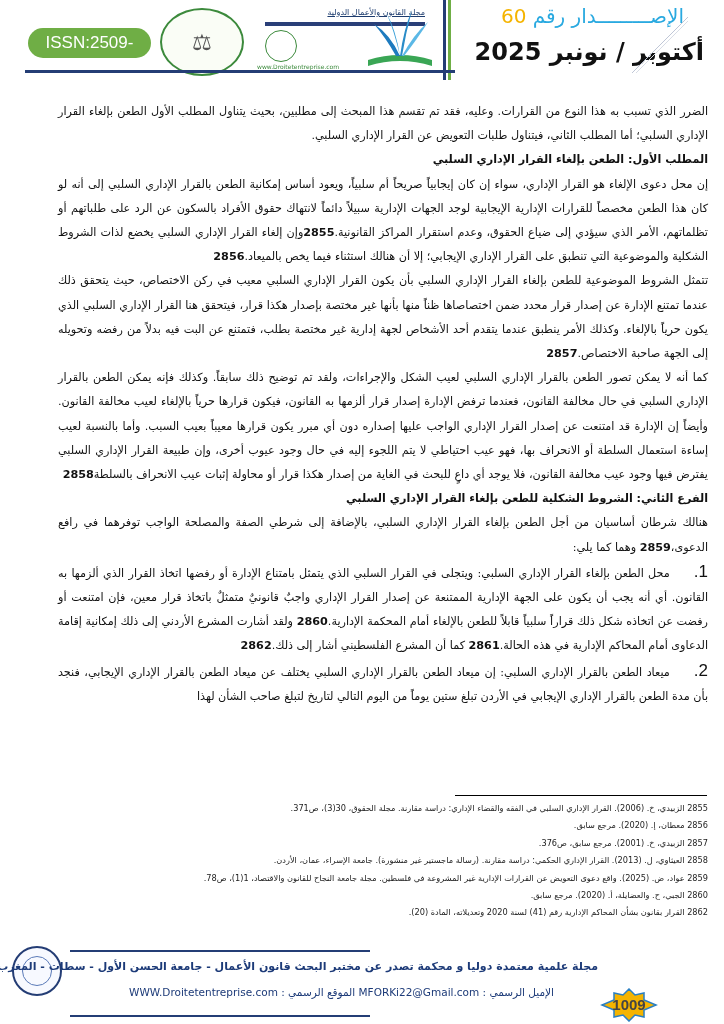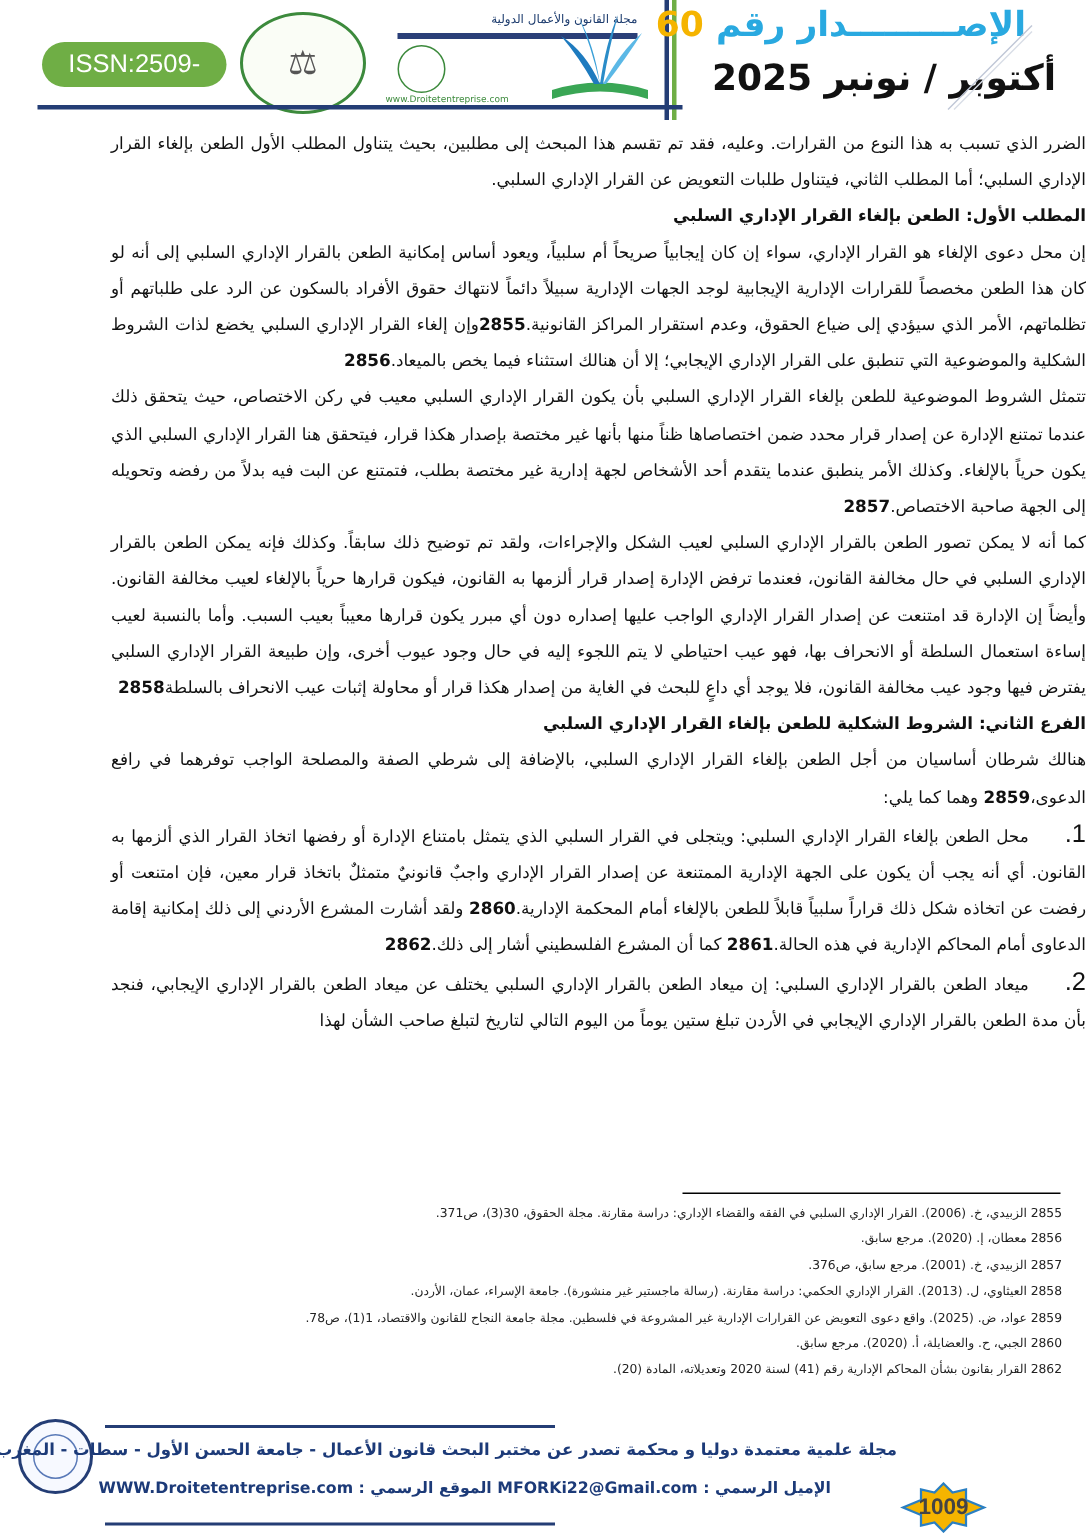--- a/index.html
+++ b/index.html
@@ -2,48 +2,48 @@
 <html><head>
 <meta charset="utf-8">
 <style>
   html, body { margin:0; padding:0; background:#ffffff; }
   body { width:724px; height:1024px; position:relative; overflow:hidden; font-family:"DejaVu Sans", sans-serif; color:#111; }
   .header { position:absolute; left:0; top:0; width:724px; height:80px; }
   .issn { position:absolute; left:28px; top:28px; width:123px; height:30px; border-radius:15px; background:#6fae45; color:#fff; font-family:"Liberation Sans", sans-serif; font-size:17px; line-height:30px; text-align:center; }
   .logo-circle { position:absolute; left:160px; top:8px; width:80px; height:64px; border-radius:50%; border:2px solid #3c8a3c; background:#fafdf6; }
   .logo-circle .scale { position:absolute; left:30px; top:20px; font-size:22px; color:#555; }
   .banner { position:absolute; left:255px; top:6px; width:170px; height:62px; }
-  .banner .title { position:absolute; right:0; top:2px; font-size:8px; color:#1d3c6e; white-space:nowrap; direction:rtl; }
+  .banner .title { position:absolute; right:0; top:2px; font-size:8px; color:#1d3c6e; white-space:nowrap; direction:rtl;text-decoration:underline; }
   .banner .bar { position:absolute; left:10px; top:16px; width:160px; height:4px; background:#2a3f78; }
   .banner .mini-circle { position:absolute; left:10px; top:24px; width:30px; height:30px; border-radius:50%; border:1px solid #3c8a3c; }
   .banner .site { position:absolute; left:2px; top:57px; font-size:6px; color:#3c8a3c; white-space:nowrap; }
   .book-logo { position:absolute; left:360px; top:4px; width:80px; height:68px; }
   .vbars { position:absolute; left:443px; top:0; width:12px; height:80px; }
   .vbars span { position:absolute; top:0; height:80px; width:3px; }
-  .issue-line { position:absolute; right:40px; top:4px; direction:rtl; font-size:23px; font-weight:bold; color:#29a9e0; white-space:nowrap; }
+  .issue-line { position:absolute; right:40px; top:4px; direction:rtl; font-size:20px; font-weight:normal; color:#29a9e0; white-space:nowrap; }
   .issue-line .num { color:#f5b400; }
   .date-line { position:absolute; right:20px; top:38px; direction:rtl; font-size:24px; font-weight:bold; color:#111; white-space:nowrap; }
   .header-rule { position:absolute; left:25px; top:70px; width:430px; height:3px; background:#243d75; }
   .diag { position:absolute; left:630px; top:15px; width:60px; height:60px; }
 
-  .content { position:absolute; left:58px; top:84px; width:650px; direction:rtl; text-align:justify; font-family:"DejaVu Sans", sans-serif; font-size:11.2px; line-height:24.2px;margin-left:16px; }
+  .content { position:absolute; left:58px; top:100px; width:650px; direction:rtl; text-align:justify; font-family:"DejaVu Sans", sans-serif; font-size:11.2px; line-height:24.2px; }
   .content p { margin:0; }
   .content h3 { margin:0; font-size:11.2px; font-weight:bold; line-height:24.2px; }
   .list-item { position:relative; padding-right:0; }
   .list-num { font-family:"Liberation Sans", sans-serif; font-size:17px; margin-left:24px; }
 
   .fn-rule { position:absolute; left:455px; top:795px; width:252px; height:1px; background:#000; }
   .footnotes { position:absolute; left:200px; top:800px; width:508px; direction:rtl; font-size:8.2px; line-height:17.4px; color:#222; }
   .footnotes div { white-space:nowrap;margin-left:40px; }
 
   .footer { position:absolute; left:0; top:940px; width:724px; height:84px; }
   .footer .rule-top { position:absolute; left:70px; top:10px; width:300px; height:2px; background:#243d75; }
   .footer .rule-bot { position:absolute; left:70px; top:75px; width:300px; height:2px; background:#243d75; }
   .footer .line1 { position:absolute; right:126px; top:20px; direction:rtl; font-size:11px; font-weight:bold; color:#1c3a78; white-space:nowrap; }
-  .footer .line2 { position:absolute; right:170px; top:46px; direction:rtl; font-size:10.5px; font-weight:bold; color:#1c3a78; white-space:nowrap; }
+  .footer .line2 { position:absolute; right:170px; top:46px; direction:rtl; font-size:10.5px; font-weight:normal; color:#1c3a78; white-space:nowrap; }
   .footer .seal { position:absolute; left:12px; top:6px; width:46px; height:46px; border-radius:50%; border:2px solid #243d75; background:#f7f9ff; }
   .footer .seal .inner { position:absolute; left:8px; top:8px; width:28px; height:28px; border-radius:50%; border:1px solid #5a7ab8; }
   .page-badge { position:absolute; left:600px; top:2px; width:58px; height:34px;margin-top:46px; }
   .page-badge span { position:absolute; left:0; top:0; width:58px; height:34px; line-height:34px; text-align:center; font-family:"Liberation Sans", sans-serif; font-weight:bold; font-size:15px; color:#444; }
 </style>
 </head>
 <body>
 
 <div class="header">
   <div class="issn">ISSN:2509-0291</div>

